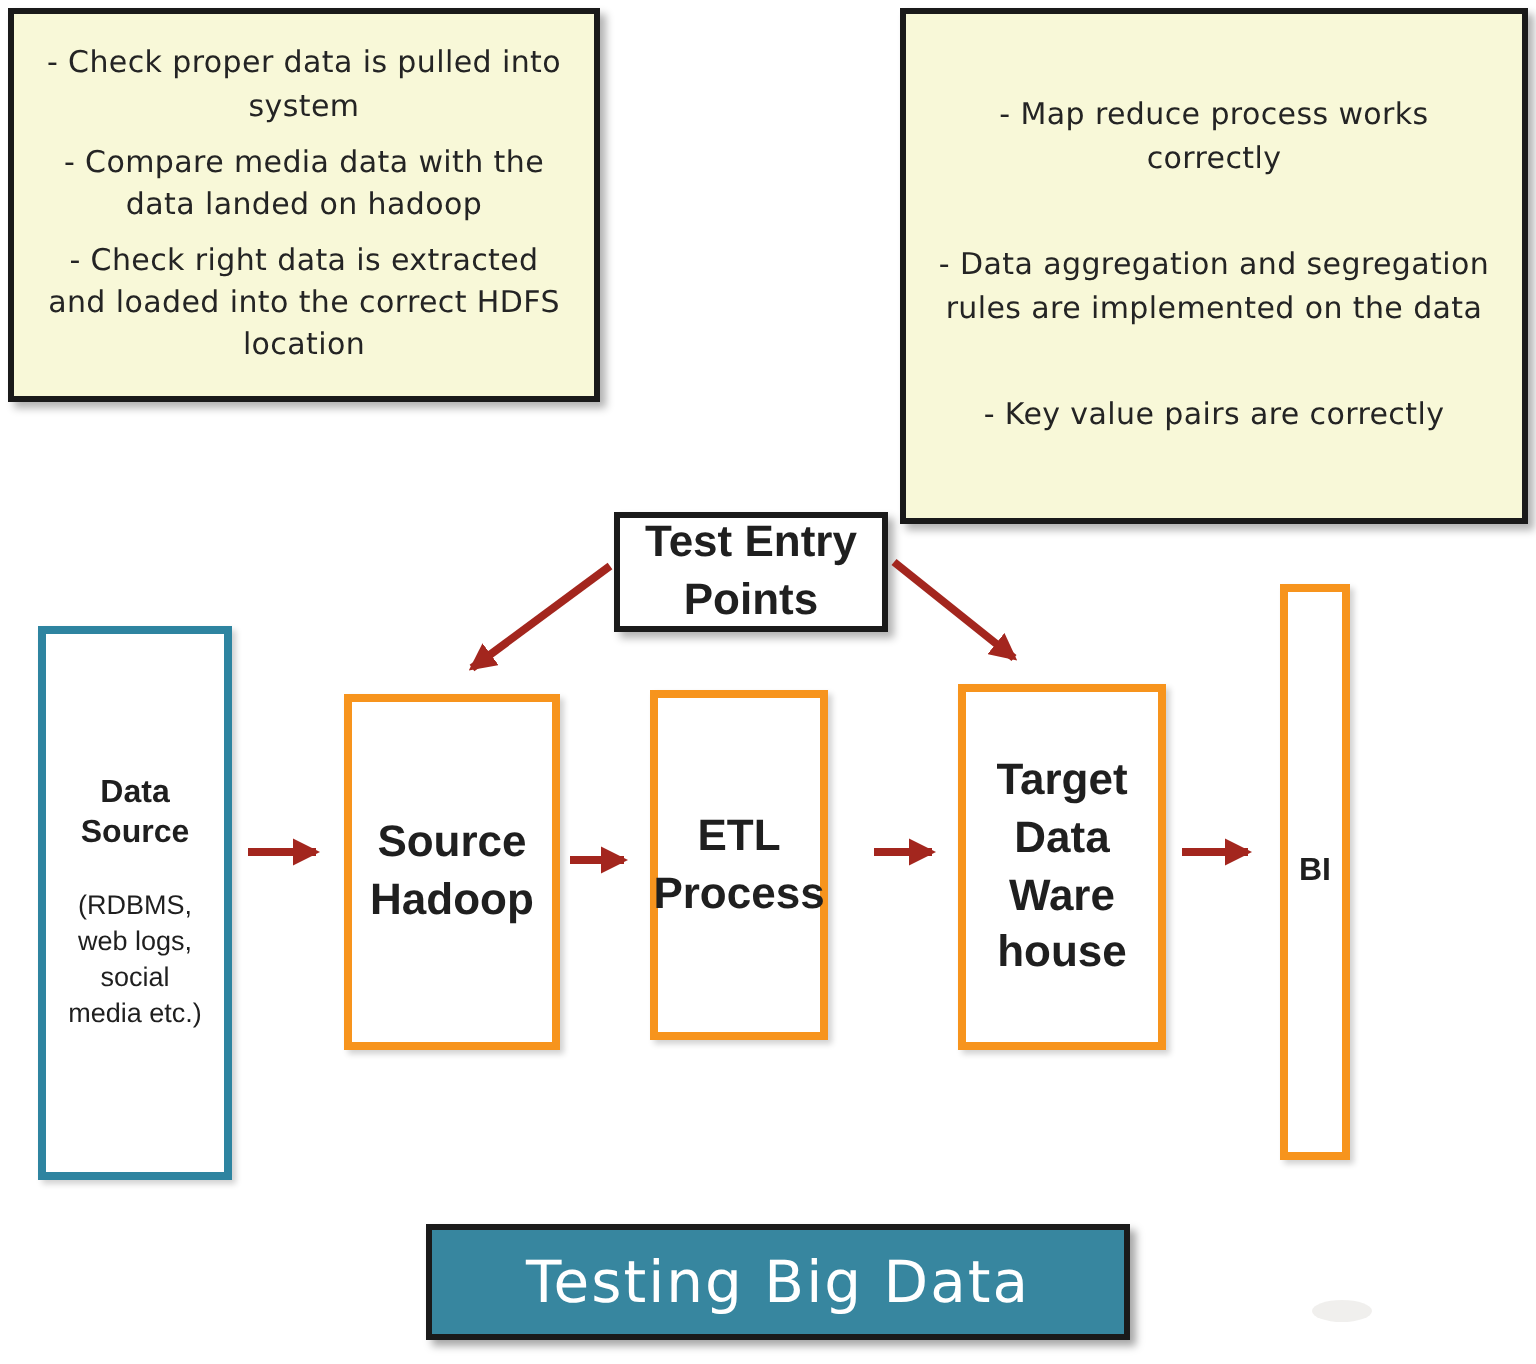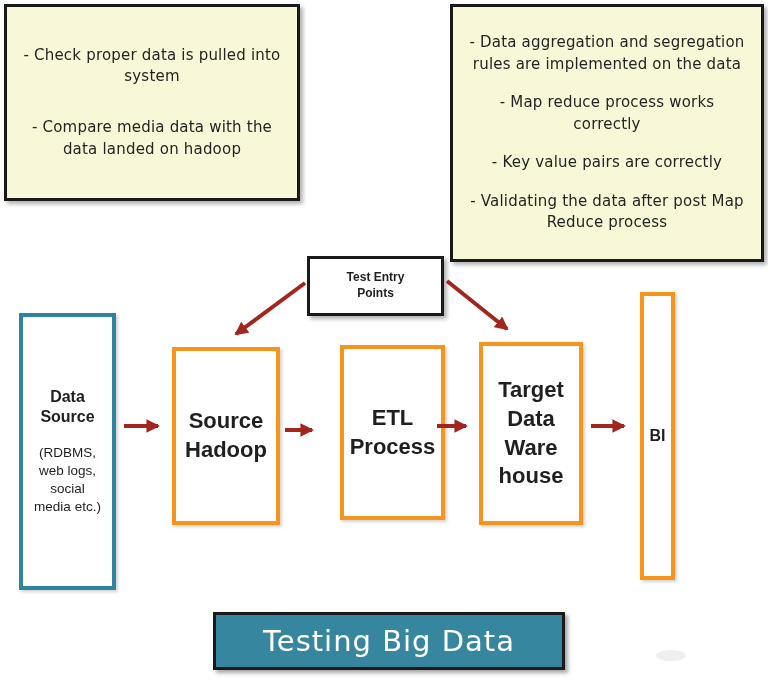--- a/index.html
+++ b/index.html
@@ -70,49 +70,49 @@
   }
 </style>
 </head>
 <body>
 
 <div class="stage">
 
   <div class="note" style="left:4px;top:4px;width:296px;height:197px;">
     <div class="note-item">- Check proper data is pulled into system</div>
     <div class="note-item">- Compare media data with the data landed on hadoop</div>
+    <div class="note-item">- Check right data is extracted and loaded into the correct HDFS location</div>
   </div>
 
   <div class="note" style="left:450px;top:4px;width:314px;height:258px;">
+    <div class="note-item">- Map reduce process works correctly</div>
     <div class="note-item">- Data aggregation and segregation rules are implemented on the data</div>
-    <div class="note-item">- Map reduce process works correctly</div>
     <div class="note-item">- Key value pairs are correctly</div>
-    <div class="note-item">- Validating the data after post Map Reduce process</div>
   </div>
 
-  <div class="blackbox" style="left:307px;top:256px;width:137px;height:60px;font-size:12px;line-height:1.3;">
+  <div class="blackbox" style="left:307px;top:256px;width:137px;height:60px;font-size:22px;line-height:1.3;">
     <span class="pre">Test Entry
 Points</span>
   </div>
 
   <div class="flowbox teal" style="left:19px;top:313px;width:97px;height:277px;">
     <div class="flow-label-sm">Data
 Source</div>
     <div class="flow-sub">(RDBMS,
 web logs,
 social
 media etc.)</div>
   </div>
 
   <div class="flowbox orange" style="left:172px;top:347px;width:108px;height:178px;">
     <div class="flow-label">Source
 Hadoop</div>
   </div>
 
-  <div class="flowbox orange" style="left:340px;top:345px;width:105px;height:175px;">
+  <div class="flowbox orange" style="left:325px;top:345px;width:89px;height:175px;">
     <div class="flow-label">ETL
 Process</div>
   </div>
 
   <div class="flowbox orange" style="left:479px;top:342px;width:104px;height:183px;">
     <div class="flow-label">Target
 Data
 Ware
 house</div>
   </div>

